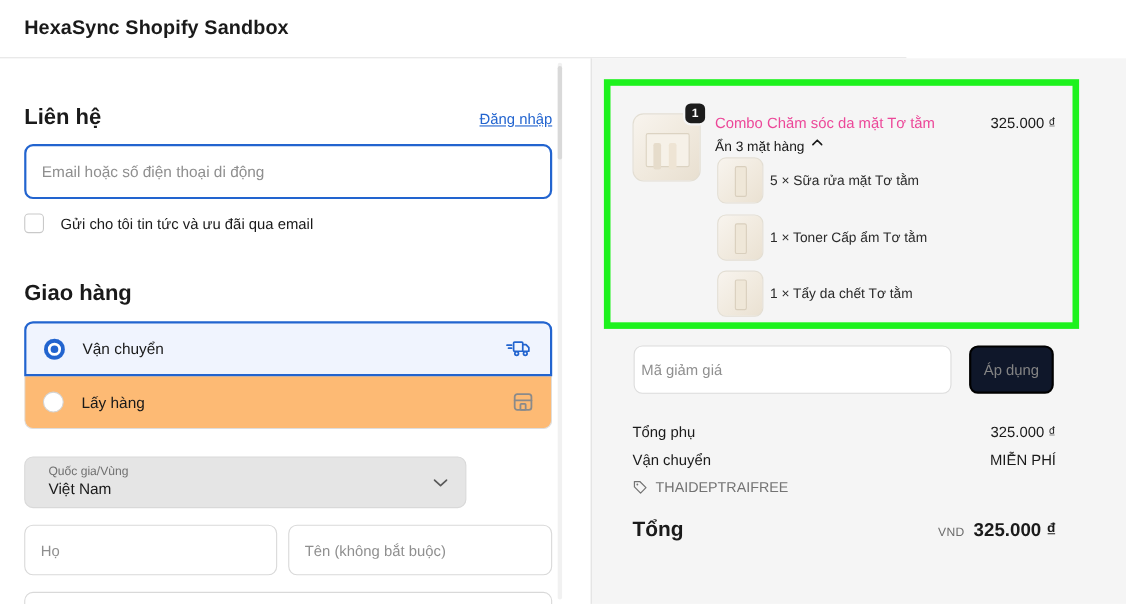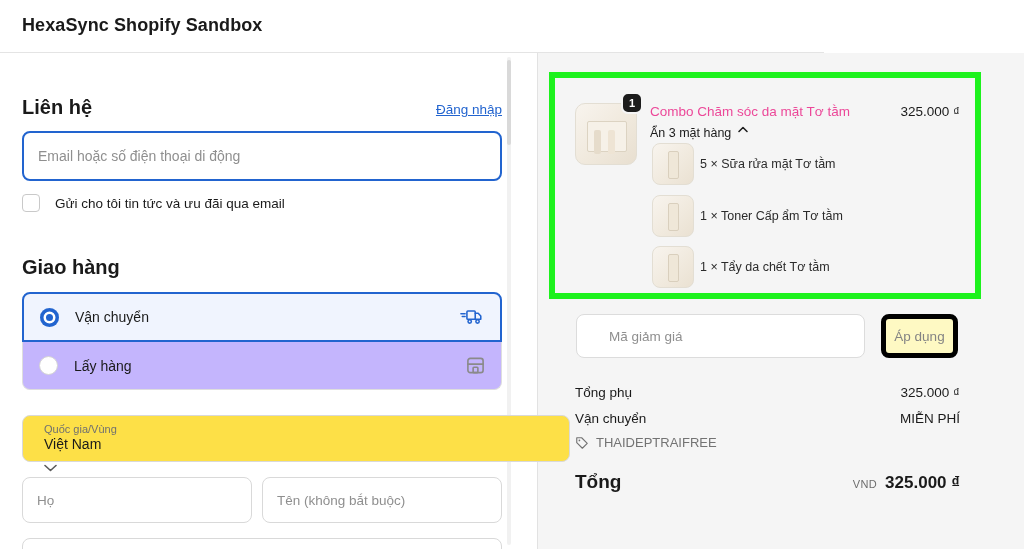--- a/index.html
+++ b/index.html
@@ -26,28 +26,28 @@
   input::placeholder { color:#8f8f8f; opacity:1; }
   .newsletter { position:absolute; left:22px; top:194px; width:480px; display:flex; align-items:center; gap:15px; }
   .checkbox { width:18px; height:18px; border:1.5px solid #c9c9c9; border-radius:4px; background:#fff; cursor:pointer; flex:0 0 auto; }
   .newsletter-label { font-size:13.5px; }
 
   
   .shipping-heading { position:absolute; left:22px; top:256px; }
   .option-group { position:absolute; left:22px; top:292px; width:480px; border-radius:8px; }
   .option { position:relative; width:480px; display:flex; align-items:center; padding:0 16px; gap:16px; cursor:pointer; }
   .option.selected { height:50px; background:#f0f4fe; border:2px solid #2264cf; border-radius:8px 8px 0 0; z-index:2; }
-  .option.unselected { height:48px; background:#c4b5fd; border:1px solid #dedede; border-top:none; border-radius:0 0 8px 8px; }
+  .option.unselected { height:48px; background:#fdba74; border:1px solid #dedede; border-top:none; border-radius:0 0 8px 8px; }
   .option-label { font-size:14px; flex:1; }
   .radio-on { width:19px; height:19px; border-radius:50%; background:#2264cf; box-shadow: inset 0 0 0 3.5px #2264cf, inset 0 0 0 6px #fff; flex:0 0 auto; }
   .radio-off { width:19px; height:19px; border-radius:50%; background:#fff; border:1.5px solid #d4d4d4; flex:0 0 auto; }
   .opt-icon { display:flex; align-items:center; flex:0 0 auto; }
 
   
-  .country-select { position:absolute; left:22px; top:415px; width:548px; height:47px; border:1px solid #d9d9d9; border-radius:8px; background:#fde047; cursor:pointer; padding:7px 16px 0 21px; display:flex; align-items:flex-start;flex-direction:column; }
+  .country-select { position:absolute; left:22px; top:415px; width:402px; height:47px; border:1px solid #d9d9d9; border-radius:8px; background:#e5e5e5; cursor:pointer; padding:7px 16px 0 21px; display:flex; align-items:flex-start; }
   .cs-texts { flex:1; display:flex; flex-direction:column; gap:1px; }
   .cs-label { font-size:11px; color:#707070; }
   .cs-value { font-size:14px; color:#1a1a1a; }
   .cs-chevron { margin-top:12px; }
 
   
   .name-row { position:absolute; left:22px; top:477px; width:480px; display:flex; gap:10px; }
   .text-input { height:46px; border:1px solid #d9d9d9; border-radius:8px; padding:0 14px; font-size:13.5px; font-family:inherit; background:#fff; outline:none; }
   .first-name { width:240px; }
   .last-name { width:230px; }
@@ -63,22 +63,22 @@
   .qty-badge { position:absolute; left:621px; top:92px; width:22px; height:22px; background:#1c1c1c; border:2px solid #f5f5f5; border-radius:7px; color:#fff; font-size:11px; font-weight:700; display:flex; align-items:center; justify-content:center; z-index:6; }
   .prod-title { position:absolute; left:650px; top:104px; width:225px; font-size:13.5px; color:#ec4899; }
   .prod-price { position:absolute; left:850px; top:104px; width:110px; text-align:right; font-size:13.5px; color:#1a1a1a; }
   .items-toggle { position:absolute; left:650px; top:126px; font-size:12.5px; color:#1a1a1a; display:flex; gap:7px; cursor:pointer; }
 
   .sub-item-thumb { position:absolute; left:652px; width:42px; height:42px; border:1px solid #e3ded3; border-radius:8px; background:linear-gradient(135deg,#f8f4ee 0%,#f0e9dd 60%,#eae1d2 100%); overflow:hidden; }
   .sub-item-thumb::before { content:""; position:absolute; left:38%; top:18%; width:22%; height:64%; background:#efe7d8; border:1px solid #d9cfbd; border-radius:2px; }
   .sub-item-label { position:absolute; left:700px; font-size:12.5px; color:#2b2b2b; }
 
   
-  .discount-input { position:absolute; left:576px; top:314px; width:289px; height:44px; border:1px solid #dcdcdc; border-radius:8px; padding:0 32px; font-size:13.5px; font-family:inherit; background:#fff; outline:none; }
-  .apply-btn { position:absolute; left:881px; top:314px; width:77px; height:44px; background:#fef9c3; border:5px solid #000000; border-radius:8px; font-size:13.5px; font-family:inherit; color:#848484; cursor:pointer; }
+  .discount-input { position:absolute; left:576px; top:314px; width:289px; height:44px; border:1px solid #dcdcdc; border-radius:8px; padding:0 6px; font-size:13.5px; font-family:inherit; background:#fff; outline:none; }
+  .apply-btn { position:absolute; left:881px; top:314px; width:77px; height:44px; background:#0f172a; border:2px solid #000000; border-radius:8px; font-size:13.5px; font-family:inherit; color:#848484; cursor:pointer; }
 
   
   .sum-row { position:absolute; left:575px; width:385px; display:flex; justify-content:space-between; font-size:13.5px; color:#1a1a1a; }
   .sum-subtotal { top:385px; }
   .sum-shipping { top:411px; }
   .discount-tag-row { position:absolute; left:575px; top:435px; display:flex; align-items:center; gap:7px; color:#737373; font-size:13px; }
   .total-row { position:absolute; left:575px; top:471px; width:385px; display:flex; justify-content:space-between; align-items:baseline; }
   .total-label { font-size:19px; font-weight:700; }
   .total-value-wrap { display:flex; align-items:baseline; gap:8px; }
   .currency-code { font-size:11px; color:#6d6d6d; letter-spacing:.4px; }

